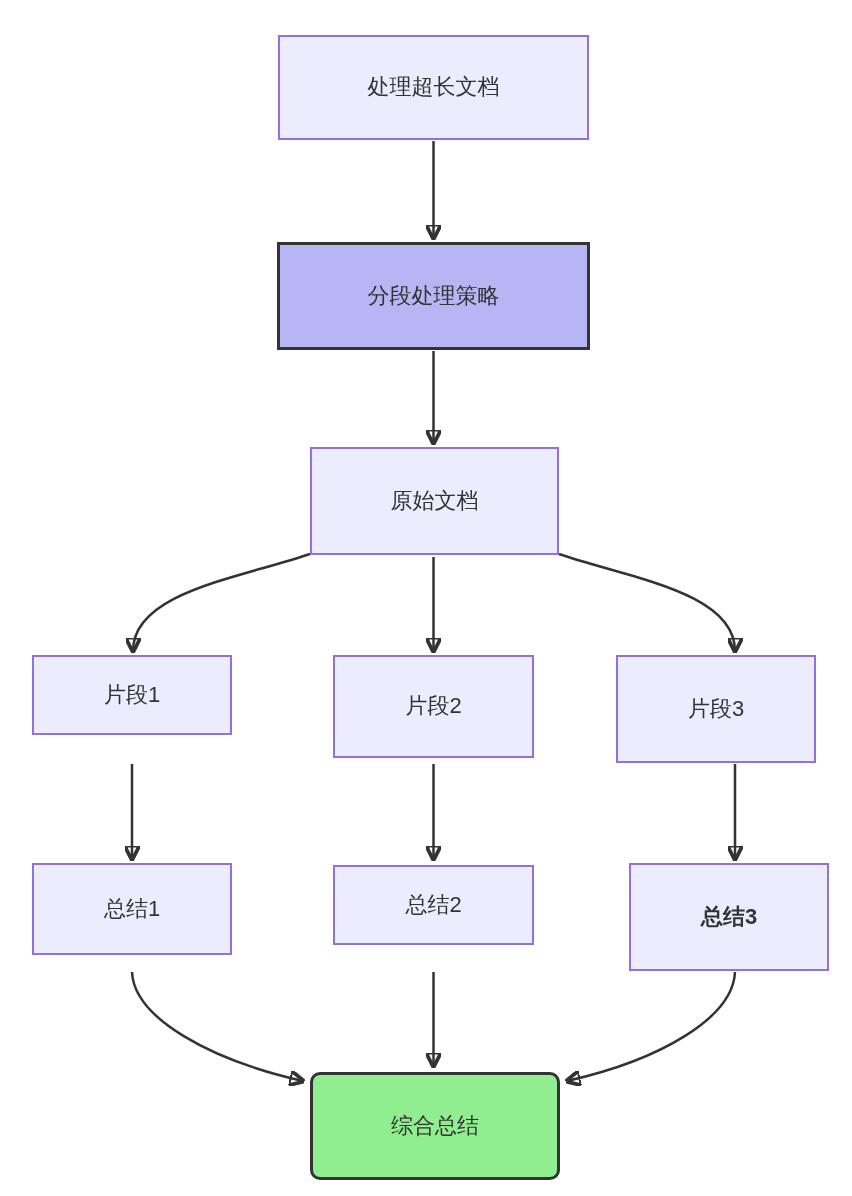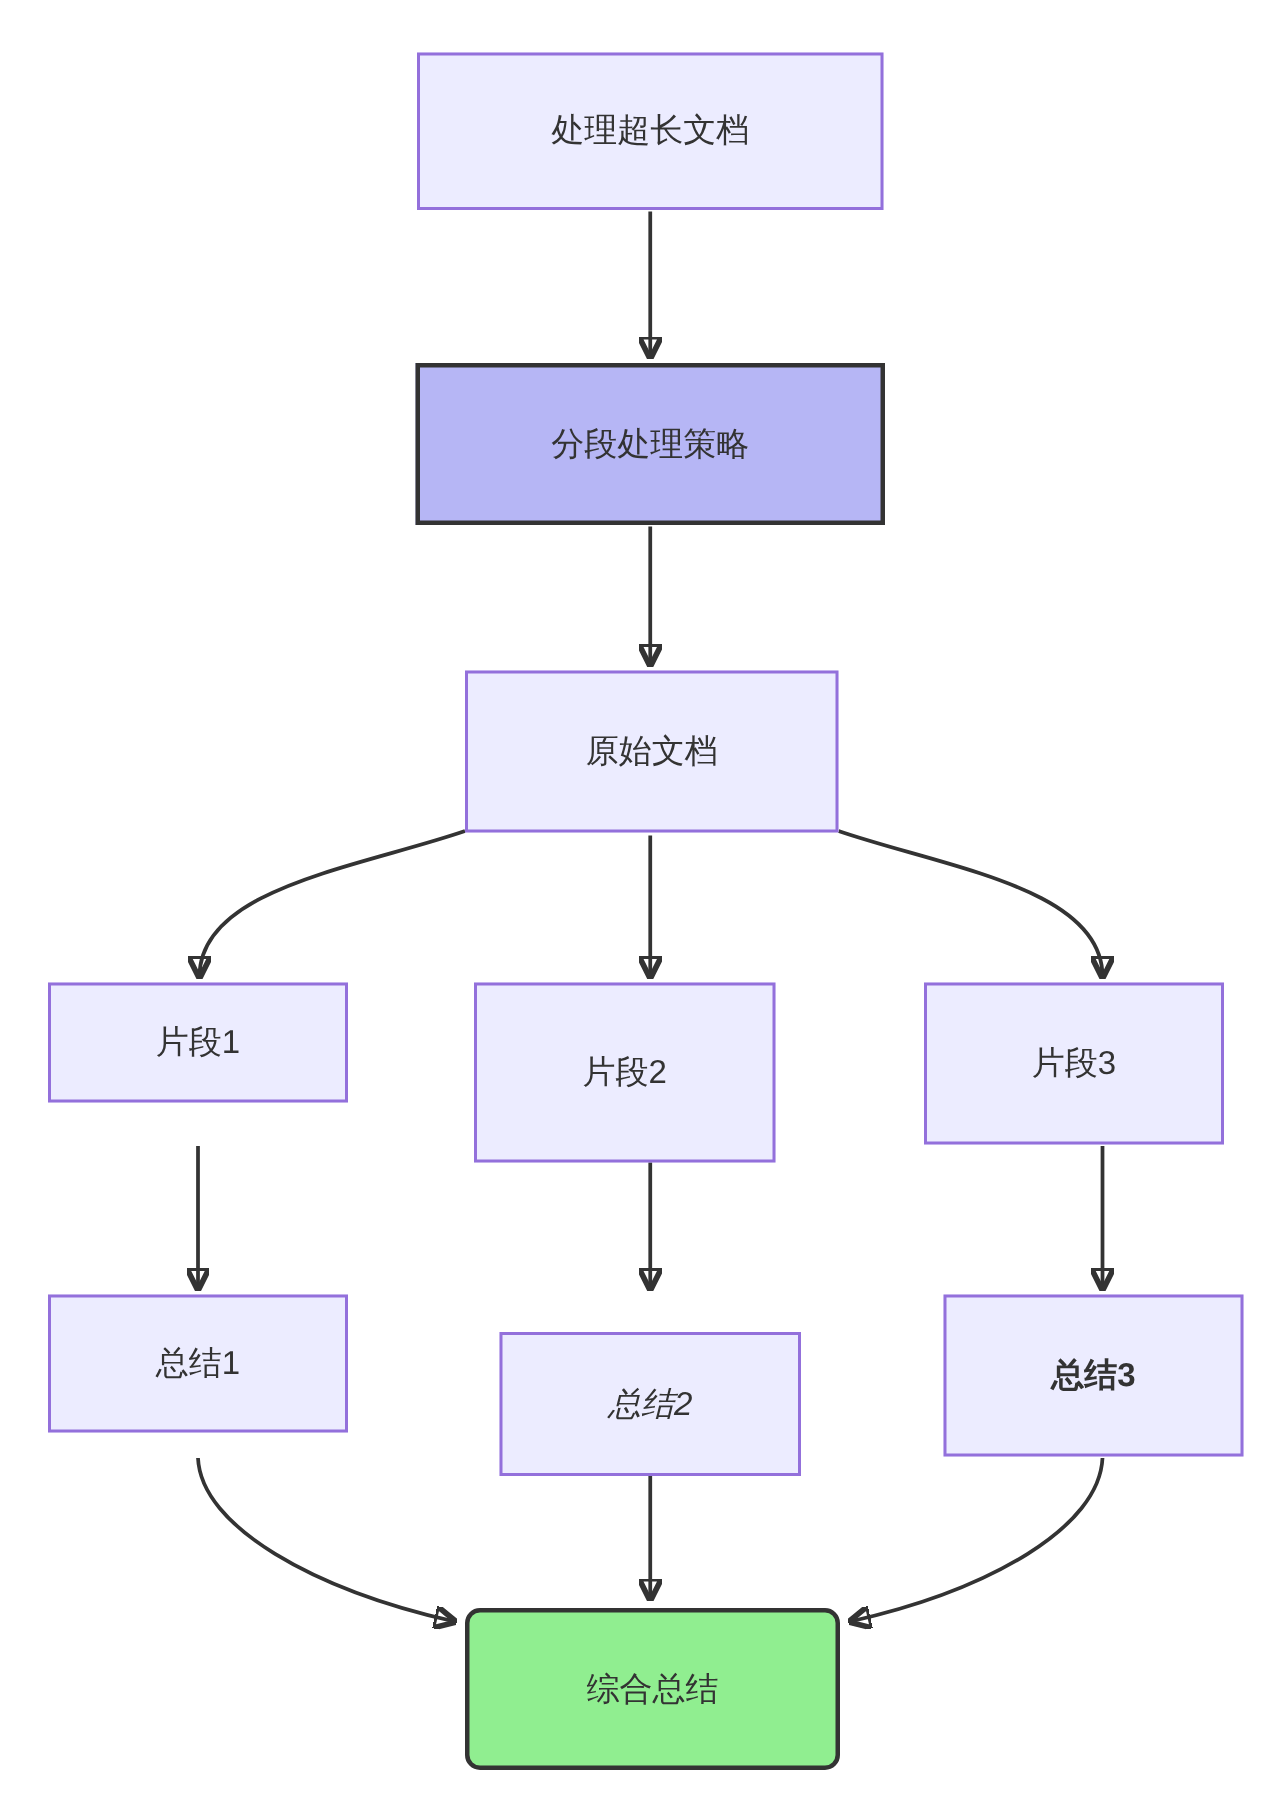--- a/index.html
+++ b/index.html
@@ -47,24 +47,24 @@
   }
   .node--final {
     background: #90EE90;
     border: 3px solid #333333;
   }
   
   .n-task     { left: 278px; top: 35px;   width: 311px; height: 105px; }
   .n-strategy { left: 277px; top: 242px;  width: 313px; height: 108px; }
   .n-doc      { left: 310px; top: 447px;  width: 249px; height: 108px; }
   .n-chunk1   { left: 32px;  top: 655px;  width: 200px; height: 80px; }
-  .n-chunk2   { left: 316px; top: 655px;  width: 201px; height: 120px; }
+  .n-chunk2   { left: 333px; top: 655px;  width: 201px; height: 103px; }
   .n-chunk3   { left: 616px; top: 655px;  width: 200px; height: 108px; }
   .n-summary1 { left: 32px;  top: 863px;  width: 200px; height: 92px; }
-  .n-summary2 { left: 333px; top: 888px;  width: 201px; height: 96px; font-style: italic; }
+  .n-summary2 { left: 333px; top: 865px;  width: 201px; height: 80px; }
   .n-summary3 { left: 629px; top: 863px;  width: 200px; height: 108px; font-weight: bold; }
   .n-final    { left: 310px; top: 1072px; width: 250px; height: 108px; border-radius: 10px; }
 </style>
 </head>
 <body>
 
 <div class="canvas">
 
   <svg class="edges" viewBox="0 0 852 1196" xmlns="http://www.w3.org/2000/svg">
     <defs>

